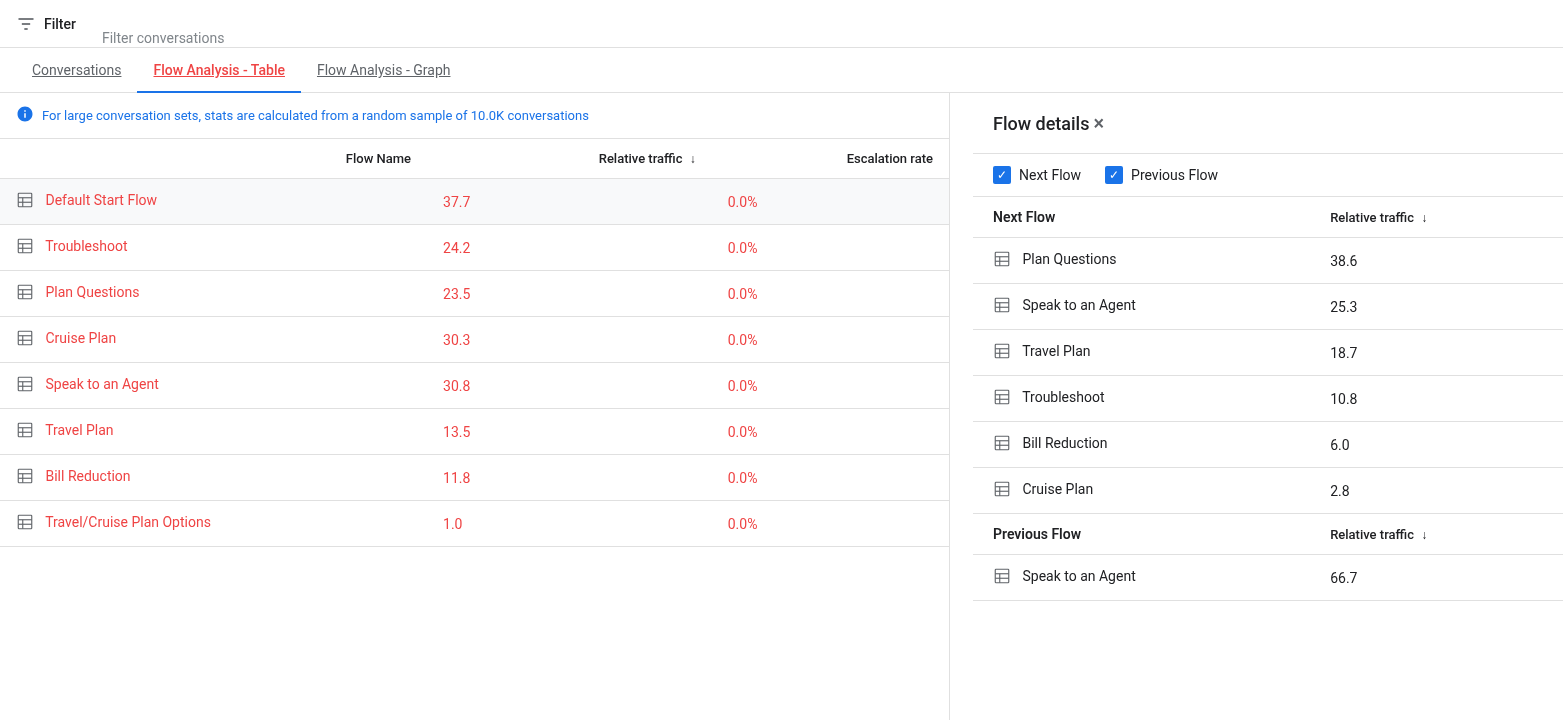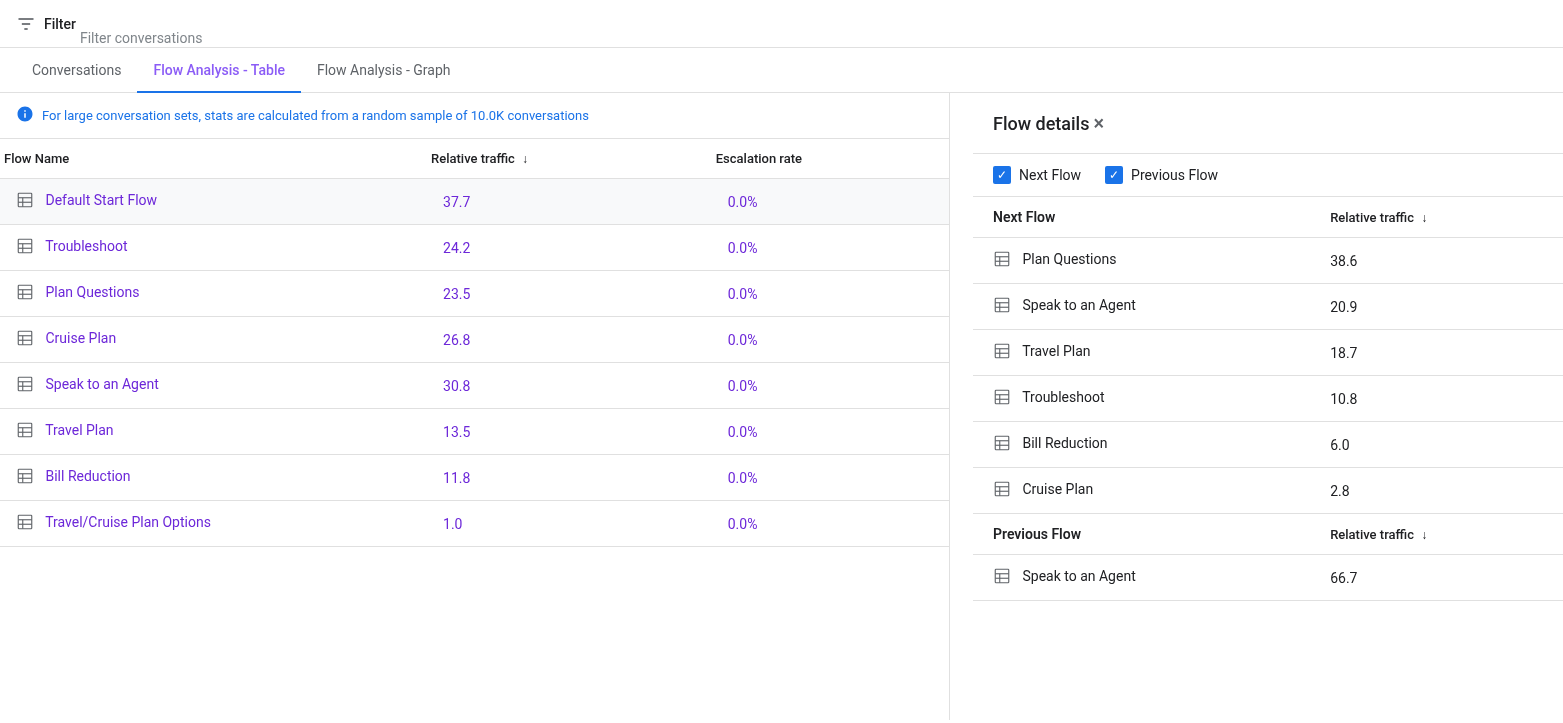--- a/index.html
+++ b/index.html
@@ -14,44 +14,45 @@
       height: 48px;
     }
     .filter-icon {
       display: flex;
       align-items: center;
       margin-right: 8px;
       color: #5f6368;
     }
     .filter-label {
       font-weight: 500;
-      margin-right: 4px;
+      margin-right: 26px;
       color: #202124;
     }
     .filter-placeholder {
       color: #80868b;
       margin-top: 28px;
     }
 
     
     .tabs-bar {
       display: flex;
       border-bottom: 1px solid #e0e0e0;
       padding: 0 16px;
     }
     .tab {
       padding: 14px 16px;
       cursor: pointer;
       color: #5f6368;
       font-size: 14px;
       position: relative;
       white-space: nowrap;
+      text-decoration: underline;
     }
     .tab.active {
-      color: #8b5cf6;
+      color: #ef4444;
       font-weight: 500;
     }
     .tab.active::after {
       content: '';
       position: absolute;
       bottom: -1px;
       left: 0;
       right: 0;
       height: 2px;
       background: #1a73e8;
@@ -84,33 +85,33 @@
       margin-right: 8px;
       flex-shrink: 0;
     }
 
     
     .flow-table {
       width: 100%;
       border-collapse: collapse;
     }
     .flow-table th {
-      text-align: left;
-      padding: 12px 4px;
+      text-align: right;
+      padding: 12px 16px;
       font-weight: 500;
       font-size: 13px;
       color: #202124;
       border-bottom: 1px solid #e0e0e0;
       background: #fff;
     }
     .flow-table td {
       padding: 12px 16px;
       border-bottom: 1px solid #e0e0e0;
       font-size: 14px;
-      color: #6d28d9;
+      color: #ef4444;
     }
     .flow-table tr:first-child td {
       background: #f8f9fa;
     }
     .col-name { width: 45%; }
     .col-traffic { width: 30%; }
     .col-escalation { width: 25%; }
 
     .sort-arrow {
       display: inline-block;
@@ -298,21 +299,21 @@
           <tr>
     <td class="col-name">
       <span style="display:inline-block;vertical-align:middle;margin-right:8px;"><svg width="18" height="18" viewBox="0 0 24 24" fill="none" stroke="#5f6368" stroke-width="1.5">
     <rect x="3" y="3" width="18" height="18" rx="1"></rect>
     <line x1="3" y1="9" x2="21" y2="9"></line>
     <line x1="3" y1="15" x2="21" y2="15"></line>
     <line x1="9" y1="9" x2="9" y2="21"></line>
   </svg></span>
       <span>Cruise Plan</span>
     </td>
-    <td class="col-traffic">26.8</td>
+    <td class="col-traffic">30.3</td>
     <td class="col-escalation">0.0%</td>
   </tr>
           <tr>
     <td class="col-name">
       <span style="display:inline-block;vertical-align:middle;margin-right:8px;"><svg width="18" height="18" viewBox="0 0 24 24" fill="none" stroke="#5f6368" stroke-width="1.5">
     <rect x="3" y="3" width="18" height="18" rx="1"></rect>
     <line x1="3" y1="9" x2="21" y2="9"></line>
     <line x1="3" y1="15" x2="21" y2="15"></line>
     <line x1="9" y1="9" x2="9" y2="21"></line>
   </svg></span>
@@ -415,21 +416,21 @@
             <tr>
     <td>
       <span style="display:inline-block;vertical-align:middle;margin-right:8px;"><svg width="18" height="18" viewBox="0 0 24 24" fill="none" stroke="#5f6368" stroke-width="1.5">
     <rect x="3" y="3" width="18" height="18" rx="1"></rect>
     <line x1="3" y1="9" x2="21" y2="9"></line>
     <line x1="3" y1="15" x2="21" y2="15"></line>
     <line x1="9" y1="9" x2="9" y2="21"></line>
   </svg></span>
       <span>Speak to an Agent</span>
     </td>
-    <td>20.9</td>
+    <td>25.3</td>
   </tr>
             <tr>
     <td>
       <span style="display:inline-block;vertical-align:middle;margin-right:8px;"><svg width="18" height="18" viewBox="0 0 24 24" fill="none" stroke="#5f6368" stroke-width="1.5">
     <rect x="3" y="3" width="18" height="18" rx="1"></rect>
     <line x1="3" y1="9" x2="21" y2="9"></line>
     <line x1="3" y1="15" x2="21" y2="15"></line>
     <line x1="9" y1="9" x2="9" y2="21"></line>
   </svg></span>
       <span>Travel Plan</span>

